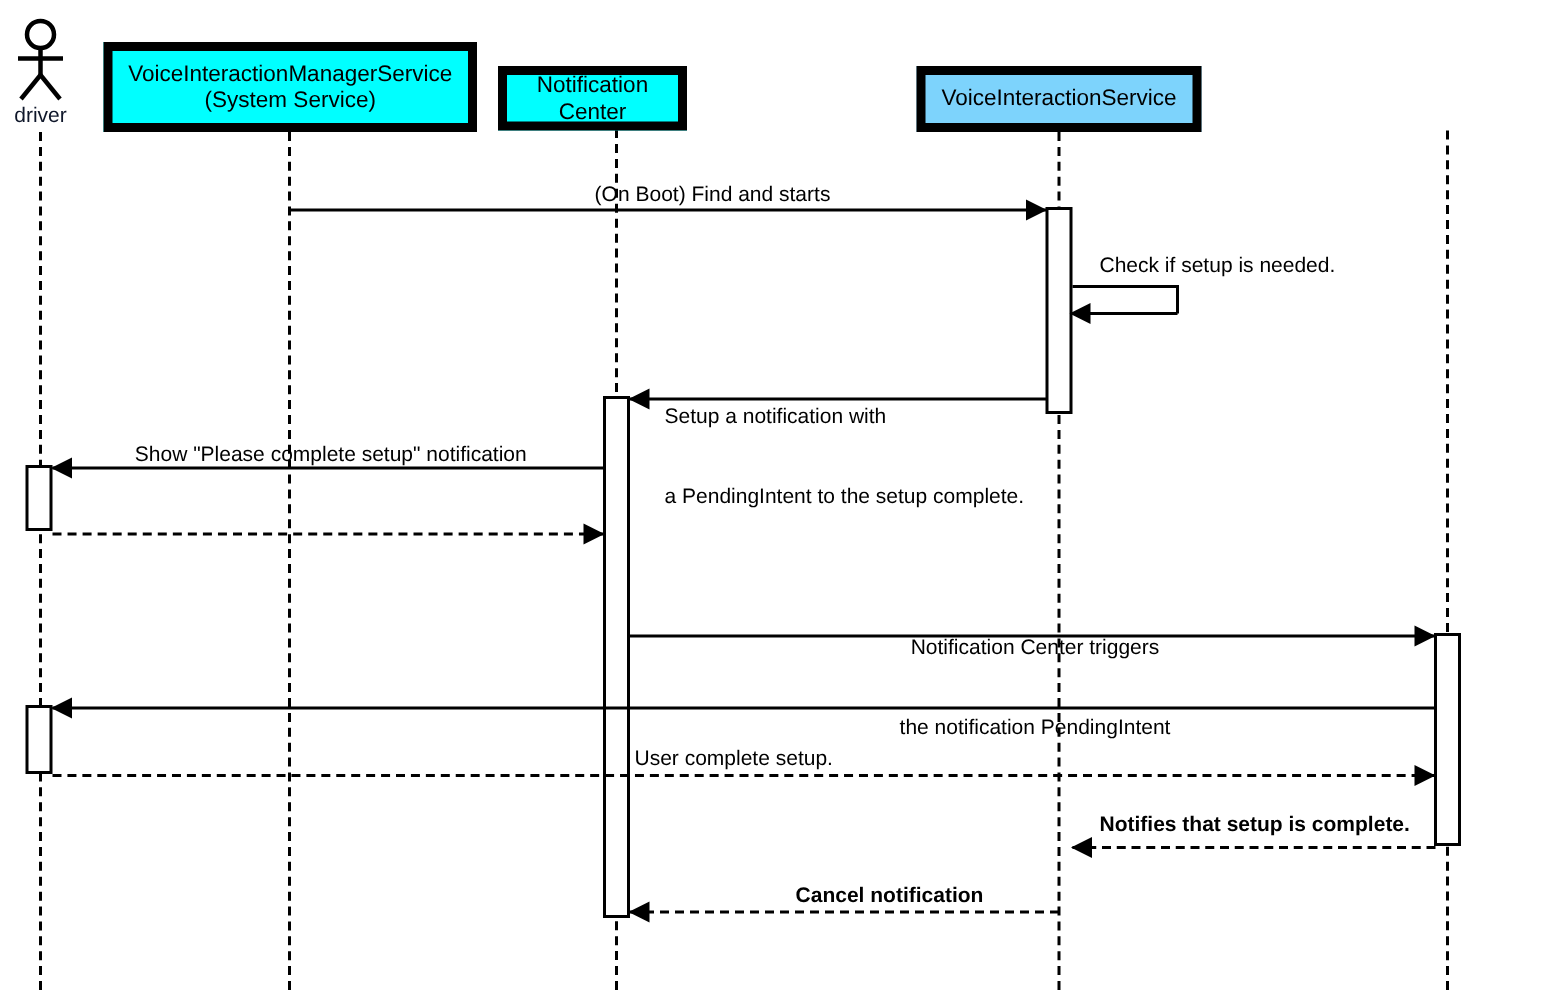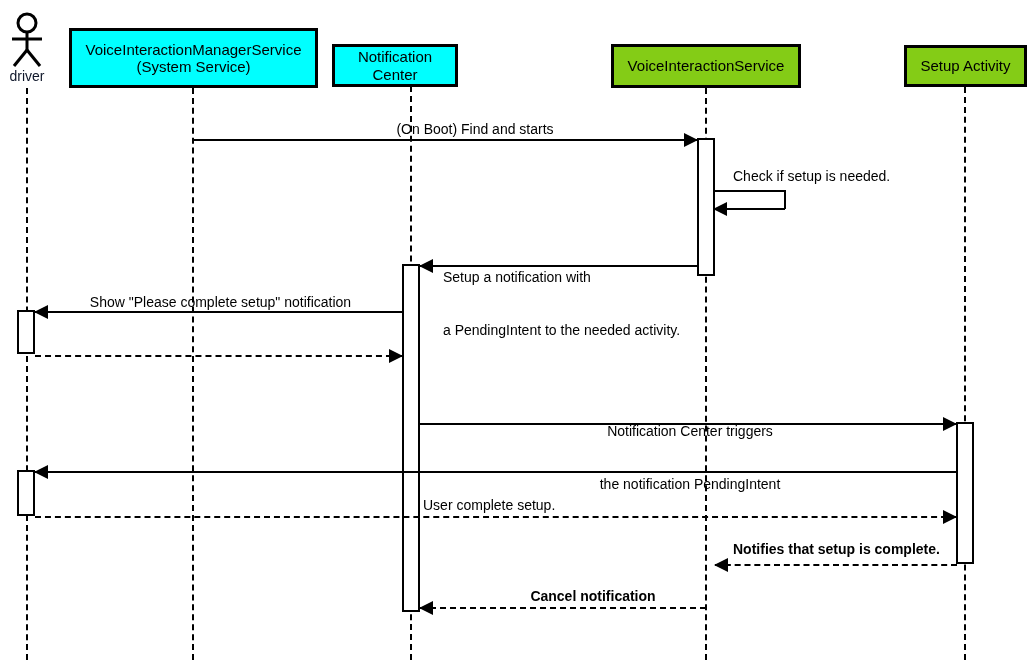--- a/index.html
+++ b/index.html
@@ -1,21 +1,21 @@
 <!DOCTYPE html>
 <html><head>
 <meta charset="utf-8">
 <style>
   html,body{margin:0;padding:0;background:#ffffff;}
   body{font-family:"Liberation Sans", sans-serif;}
   #canvas{position:relative;width:1035px;height:664px;background:#ffffff;overflow:hidden;}
   .lifeline-dash{position:absolute;width:0;border-left:2px dashed #000;}
-  .actor-box{position:absolute;box-sizing:border-box;border:3px solid #000000;display:flex;align-items:center;justify-content:center;text-align:center;line-height:1.15;font-size:15px;color:#000;}
+  .actor-box{position:absolute;box-sizing:border-box;border:6px solid #000000;display:flex;align-items:center;justify-content:center;text-align:center;line-height:1.15;font-size:15px;color:#000;}
   .actor-cyan{background:#00FFFF;}
-  .actor-green{background:#84cc16;}
+  .actor-green{background:#7dd3fc;}
   .activation{position:absolute;box-sizing:border-box;background:#ffffff;border:2px solid #000;}
   .msg-line{position:absolute;height:0;border-top:2px solid #000;}
   .msg-line.dashed{border-top:2px dashed #000;}
   .arrow-r{position:absolute;width:0;height:0;border-top:7px solid transparent;border-bottom:7px solid transparent;border-left:14px solid #000;}
   .arrow-l{position:absolute;width:0;height:0;border-top:7px solid transparent;border-bottom:7px solid transparent;border-right:14px solid #000;}
   .msg-label{position:absolute;font-size:14px;color:#000;white-space:pre;line-height:1.25;}
   .msg-label.ctr{text-align:center;}
   .self-v{position:absolute;width:0;border-left:2px solid #000;}
   .self-h{position:absolute;height:0;border-top:2px solid #000;}
   .stick{position:absolute;}
@@ -51,23 +51,20 @@
   </div>
 
   <div class="actor-box actor-cyan" style="left:332px;top:44px;width:126px;height:43px;">
     <span>Notification Center</span>
   </div>
 
   <div class="actor-box actor-green" style="left:611px;top:44px;width:190px;height:44px;">
     <span>VoiceInteractionService</span>
   </div>
 
-  <div class="actor-box actor-green" style="left:904px;top:45px;width:123px;height:42px;">
-    <span>Setup Activity</span>
-  </div>
 
   <div class="activation" style="left:697px;top:138px;width:18px;height:138px;"></div>
   <div class="activation" style="left:402px;top:264px;width:18px;height:348px;"></div>
   <div class="activation" style="left:17px;top:310px;width:18px;height:44px;"></div>
   <div class="activation" style="left:956px;top:422px;width:18px;height:142px;"></div>
   <div class="activation" style="left:17px;top:470px;width:18px;height:46px;"></div>
 
   <div class="msg-line" style="left:192px;top:139px;width:506px;"></div>
   <div class="arrow-r" style="left:684px;top:133px;"></div>
   <div class="msg-label ctr" style="left:255px;top:121px;width:440px;">(On Boot) Find and starts</div>
@@ -75,21 +72,21 @@
   <div class="self-h" style="left:715px;top:190px;width:70px;"></div>
   <div class="self-v" style="left:784px;top:190px;height:19px;"></div>
   <div class="self-h" style="left:715px;top:208px;width:70px;"></div>
   <div class="arrow-l" style="left:713px;top:202px;"></div>
   <div class="msg-label" style="left:733px;top:168px;">Check if setup is needed.</div>
 
   <div class="msg-line" style="left:420px;top:265px;width:278px;"></div>
   <div class="arrow-l" style="left:419px;top:259px;"></div>
   <div class="msg-label" style="left:443px;top:234px;">
     <div>Setup a notification with</div>
-    <div>a PendingIntent to the needed activity.</div>
+    <div>a PendingIntent to the setup complete.</div>
   </div>
 
   <div class="msg-line" style="left:35px;top:311px;width:369px;"></div>
   <div class="arrow-l" style="left:34px;top:305px;"></div>
   <div class="msg-label ctr" style="left:48px;top:294px;width:345px;">Show "Please complete setup" notification</div>
 
   <div class="msg-line dashed" style="left:35px;top:355px;width:367px;"></div>
   <div class="arrow-r" style="left:389px;top:349px;"></div>
 
   <div class="msg-line" style="left:420px;top:423px;width:537px;"></div>

